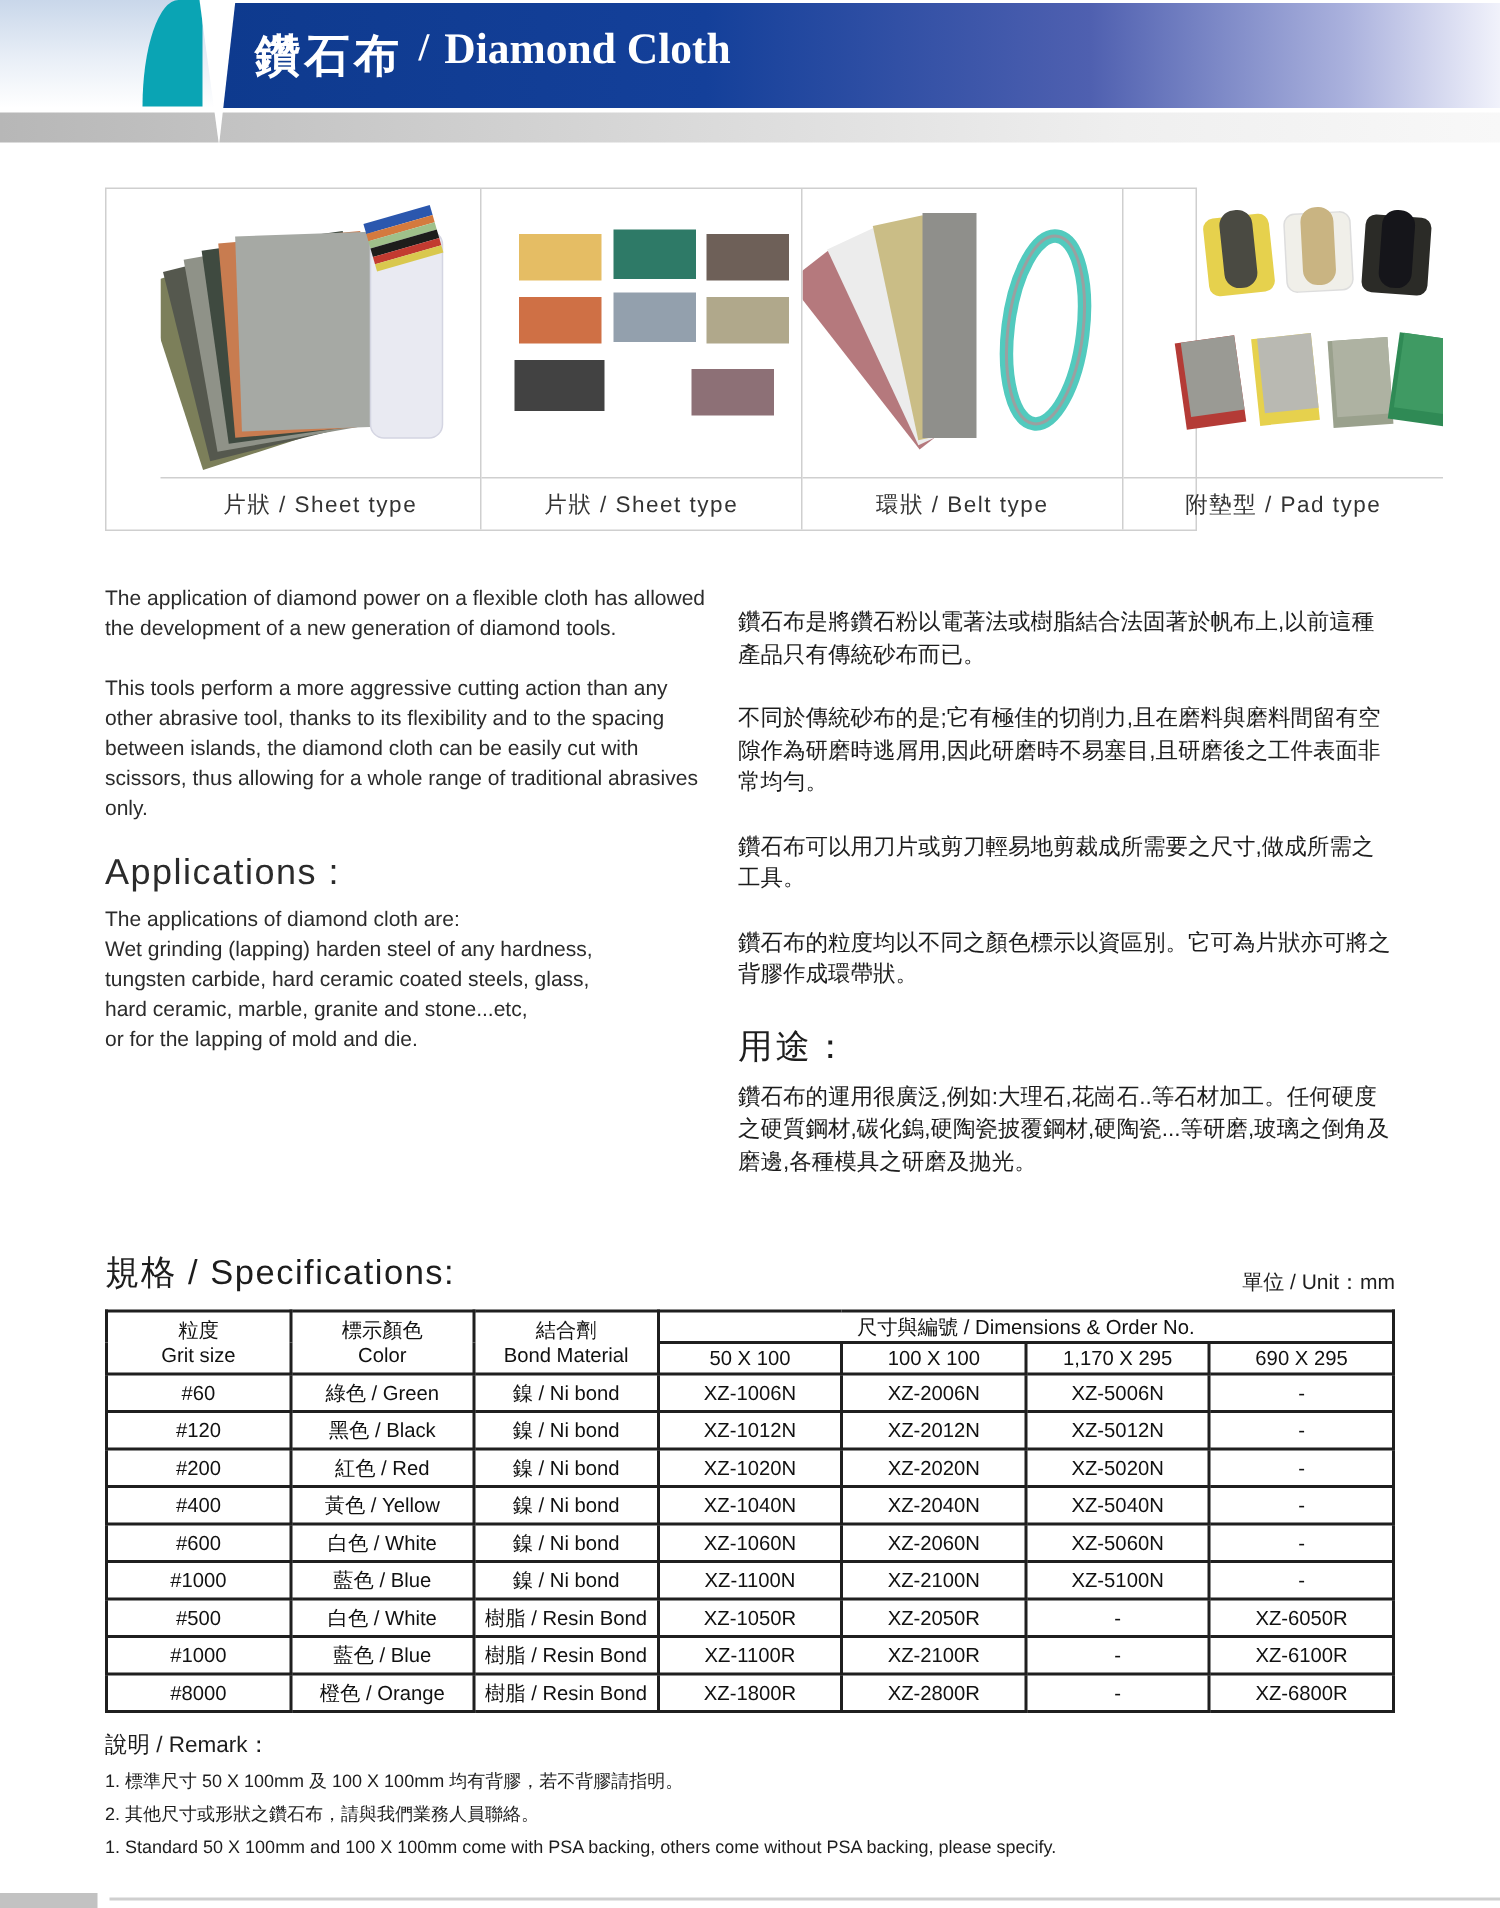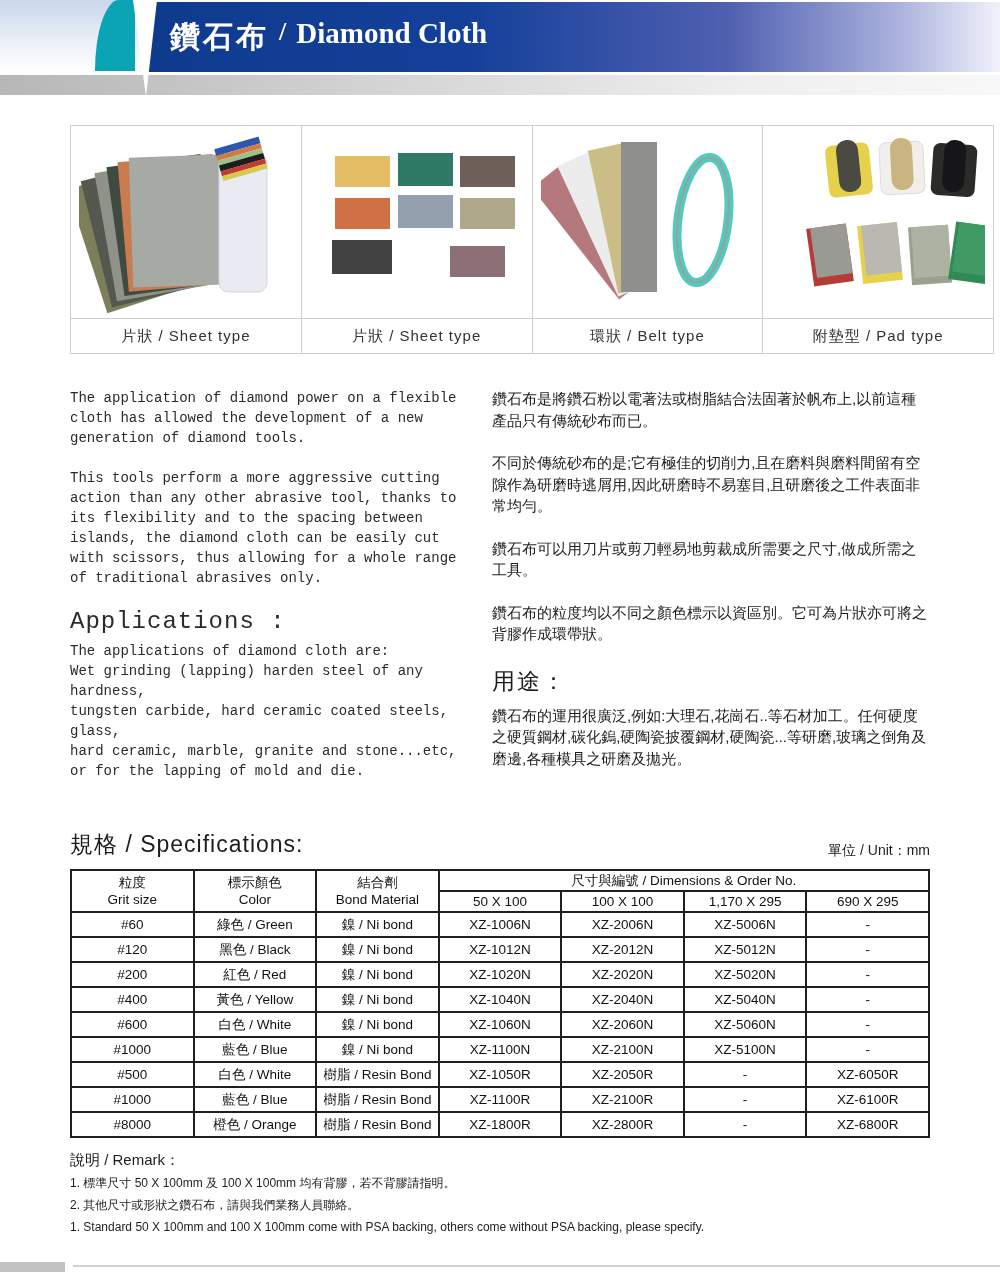--- a/index.html
+++ b/index.html
@@ -17,32 +17,32 @@
     background:linear-gradient(90deg,#0e3a8e 0%,#14409a 38%,#4f60b0 68%,#aab1dd 88%,#f1f2fb 100%);}
   .title{display:flex;align-items:flex-start;gap:10px;margin:0;}
   .t-zh{font-size:30px;font-weight:bold;color:#fff;letter-spacing:3px;}
   .t-sep{font-family:"Liberation Serif","DejaVu Serif",serif;font-weight:bold;font-size:26px;color:#fff;}
   .t-en{font-family:"Liberation Serif","DejaVu Serif",serif;font-weight:bold;font-size:29px;color:#fff;}
   .teal-quarter{position:absolute;left:95px;top:0;width:40px;height:71px;background:#0aa4b4;
     border-radius:60% 0 0 0 / 100% 0 0 0;}
   .white-wedge{position:absolute;left:128px;top:0;}
 
   
-  .gallery{margin:30px 70px 0 70px;width:924px;box-sizing:border-box;
-    border:1px solid #cfcfcf;display:flex;background:#fff;}
+  .gallery{margin:30px 70px 0 70px;width:728px;box-sizing:border-box;
+    border:1px solid #cfcfcf;display:flex;background:#fff;padding-left:36px;}
   .g-cell{flex:1;border-right:1px solid #cfcfcf;display:flex;flex-direction:column;}
   .g-cell:last-child{border-right:none;}
   .photo{height:192px;display:flex;align-items:center;justify-content:center;overflow:hidden;}
   .caption{height:34px;border-top:1px solid #cfcfcf;display:flex;align-items:center;
     justify-content:center;font-size:15px;color:#333;letter-spacing:1px;}
 
   
   .columns{display:flex;margin:34px 70px 0 70px;gap:20px;}
-  .col-left{width:402px;flex:none;font-family:Liberation Mono, monospace;}
-  .col-right{flex:1;}
+  .col-left{width:402px;flex:none;}
+  .col-right{flex:1;margin-top:16px;}
   .p-en{font-size:14px;line-height:20px;margin:0 0 20px 0;color:#2b2b2b;}
   .p-zh{font-size:15px;line-height:21.5px;margin:0 0 21px 0;color:#1d1d1d;}
   .apps-heading{font-size:24px;font-weight:400;letter-spacing:1px;color:#2b2b2b;margin:14px 0 6px 0;}
   .app-line{font-size:14px;line-height:20px;color:#2b2b2b;}
   .usage-heading{font-size:23px;font-weight:400;color:#1d1d1d;margin:10px 0 8px 0;letter-spacing:2px;}
   .usage-text{font-size:15px;line-height:21.5px;color:#1d1d1d;margin:0;}
 
   
   .specs{margin:48px 108px 0 70px;width:860px;}
   .specs-head{display:flex;justify-content:space-between;align-items:flex-end;margin-bottom:9px;}

